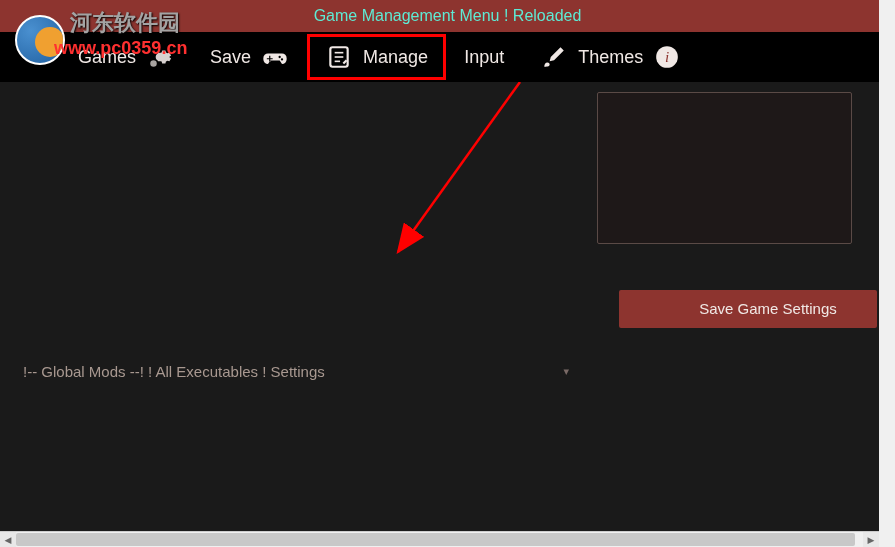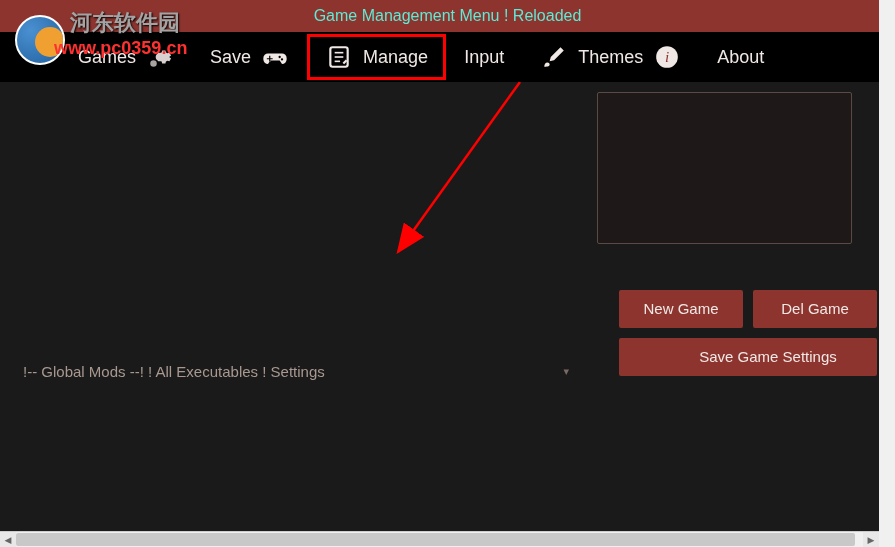--- a/index.html
+++ b/index.html
@@ -243,41 +243,34 @@
         </svg>
     </span>
     <span>Themes</span>
     <span class="icon">
       <svg viewBox="0 0 24 24" width="26" height="26">
           <circle cx="12" cy="12" r="10"></circle>
           <text x="12" y="17" text-anchor="middle" font-size="14" font-style="italic" fill="#8d342f" font-family="serif">i</text>
         </svg>
     </span>
   </div>
-  <div class="menu-item">
-    <span>About</span>
-  </div>
 </div>
 
 <div class="content">
   <div class="top-row">
     <div style="flex:0 0 560px;display:flex;flex-direction:column">
       <div class="dropdown">
         <span>!-- Global Mods --! ! All Executables ! Settings</span>
       </div>
 
     </div>
     <div class="preview-box"></div>
   </div>
 
   <div class="buttons-right">
-    <div class="btn-row">
-      <div class="btn">New Game</div>
-      <div class="btn">Del Game</div>
-    </div>
     <div class="btn btn-full">Save Game Settings</div>
   </div>
 
 </div>
 
 <svg class="arrow" width="895" height="280">
   <defs>
     <marker id="arrowhead" markerWidth="12" markerHeight="10" refX="11" refY="5" orient="auto">
       <polygon points="0 0, 12 5, 0 10" fill="#ff0000"></polygon>
     </marker>

